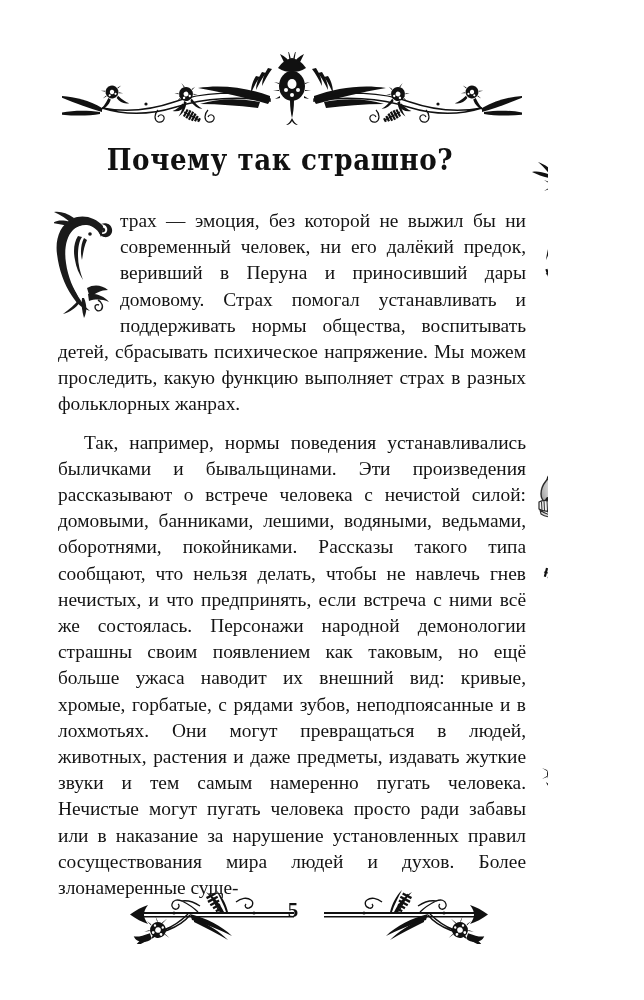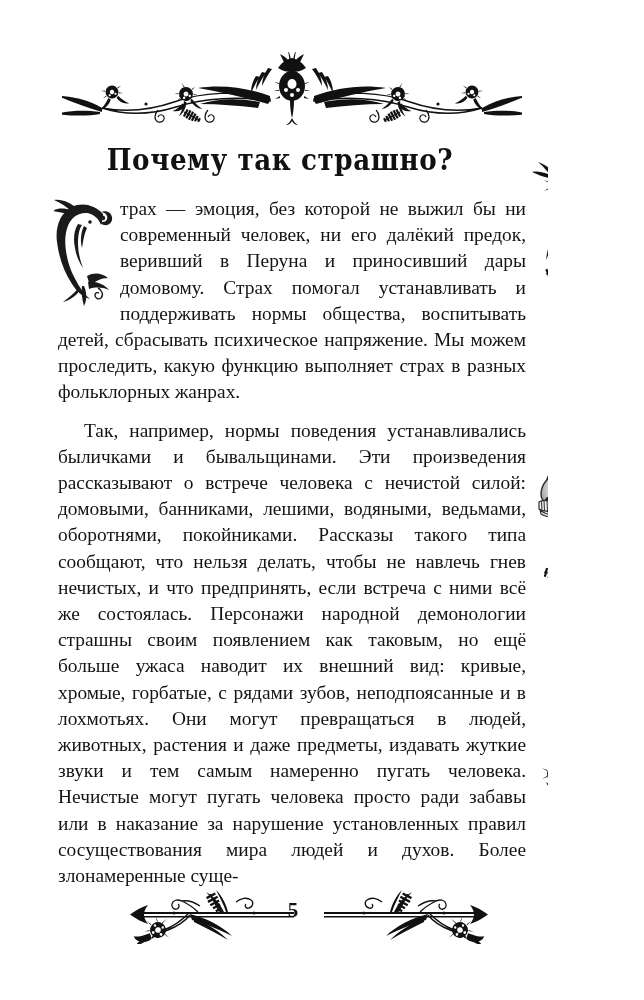--- a/index.html
+++ b/index.html
@@ -40,21 +40,21 @@
     letter-spacing: 0.6px;
     color: #111111;
     font-stretch: condensed;
     transform: scaleX(0.97);
   }
 
   
   .text-block {
     position: absolute;
     left: 58px;
-    top: 196px;
+    top: 208px;
     width: 468px;
   }
   .para {
     margin: 0;
     text-align: justify;
     text-justify: inter-word;
     font-size: 19.4px;
     line-height: 26.2px;
     color: #141414;
     hyphens: manual;

